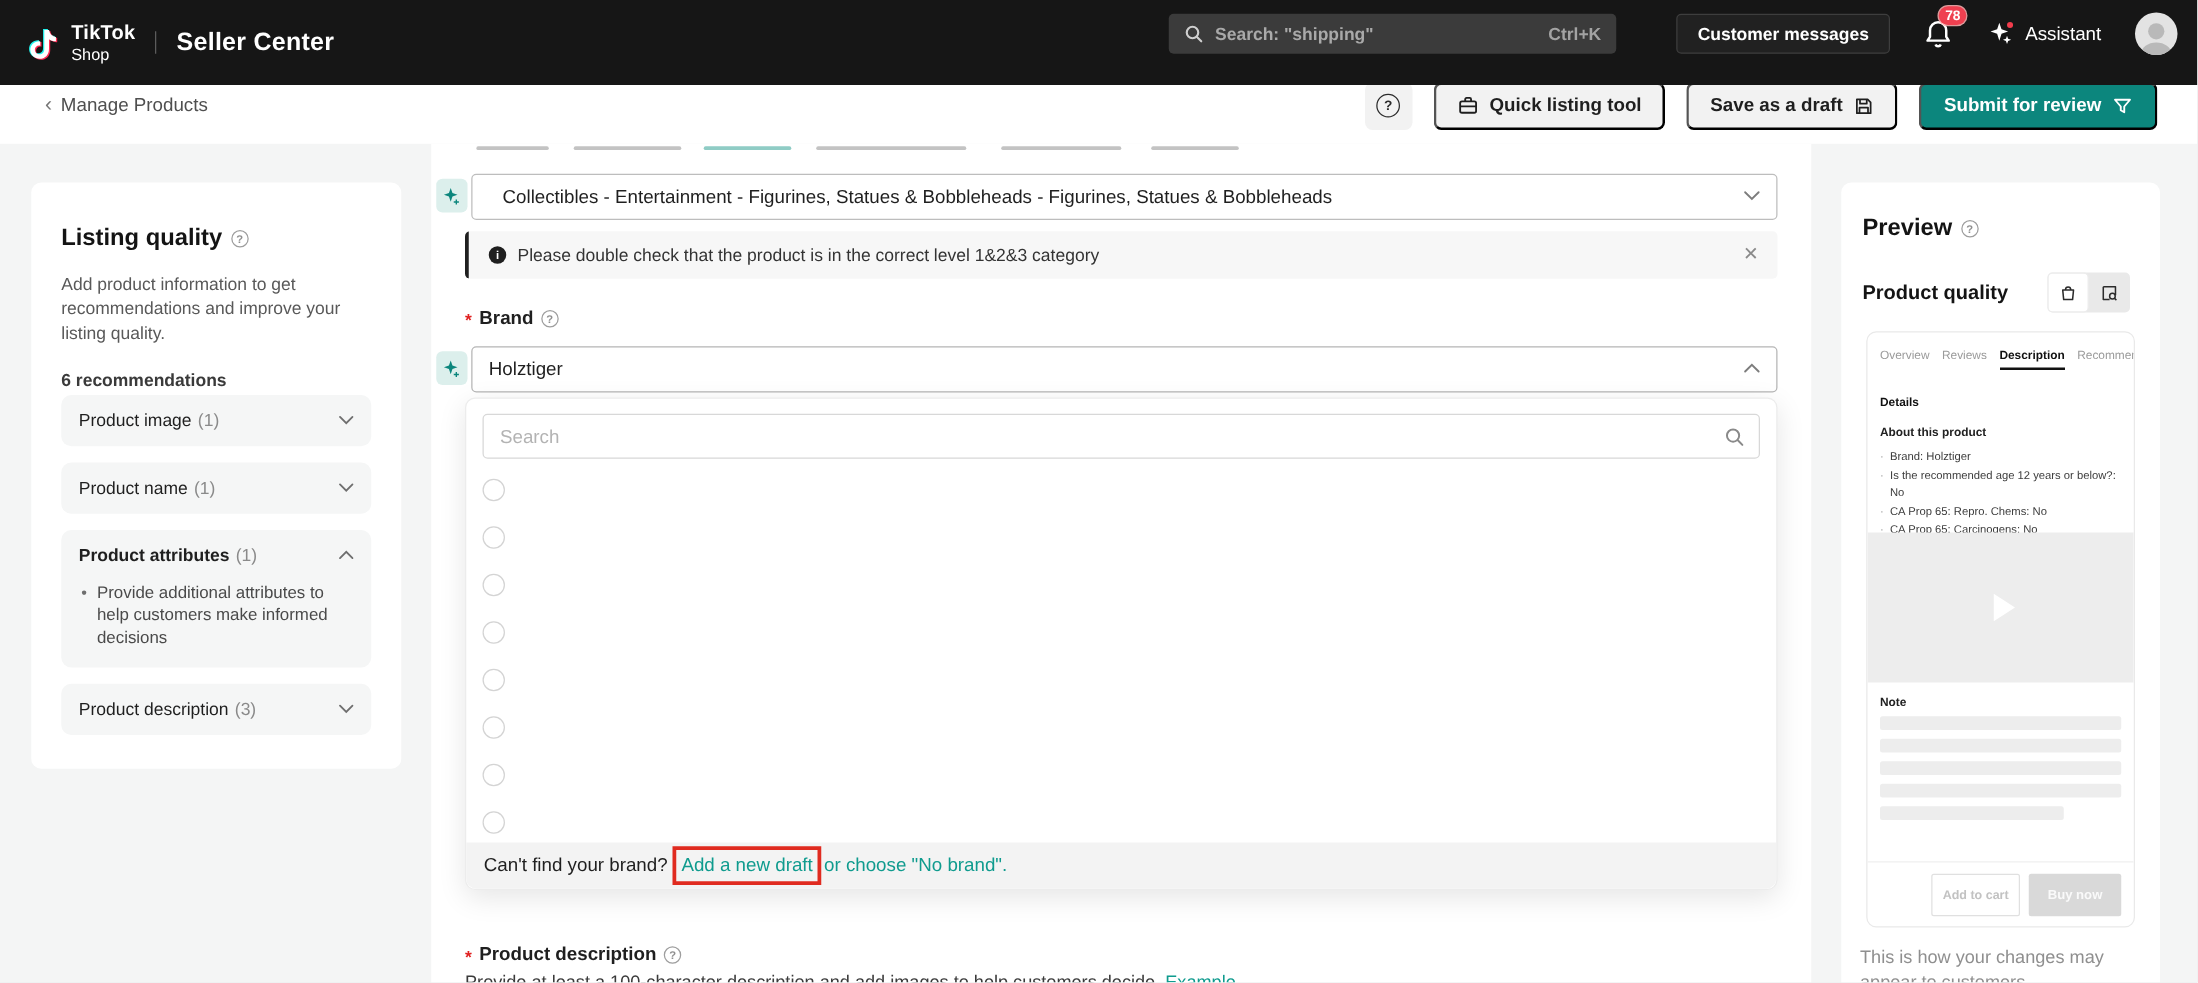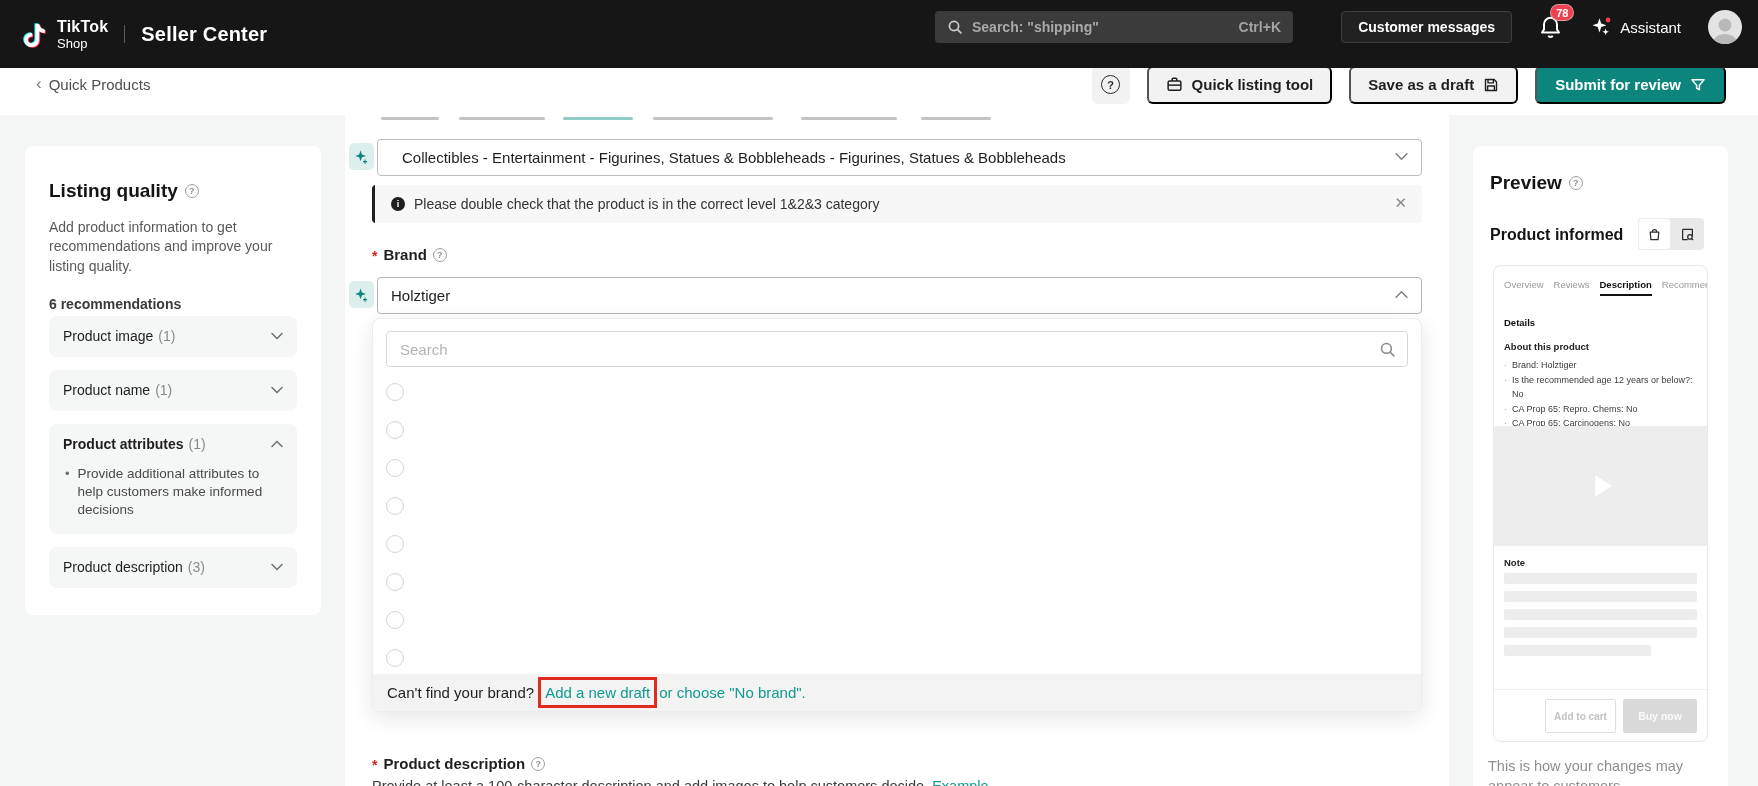--- a/index.html
+++ b/index.html
@@ -186,21 +186,21 @@
             <circle cx="17" cy="11" r="6.5" fill="#b9b9b9"></circle>
             <path d="M4 32c0-7.5 5.8-12 13-12s13 4.5 13 12z" fill="#b9b9b9"></path>
           </svg>
       </div>
     </div>
   </div>
 
   <div class="toolbar">
     <div class="back-link">
       <span class="back-chev">‹</span>
-      <span>Quick Products</span>
+      <span>Manage Products</span>
     </div>
     <div class="toolbar-right">
       <div class="icon-btn-help">
         <span class="help-circle">?</span>
       </div>
       <button class="gray-btn">
         <svg width="17" height="17" viewBox="0 0 16 16" fill="none" stroke="#1f1f1f" stroke-width="1.4" stroke-linejoin="round">
             <rect x="2" y="4.8" width="12" height="8.6" rx="1.4"></rect>
             <path d="M5.8 4.8V3.2a1 1 0 0 1 1-1h2.4a1 1 0 0 1 1 1v1.6"></path>
             <path d="M2 8.6h12"></path>
@@ -375,21 +375,21 @@
         <span>Provide at least a 100-character description and add images to help customers decide.</span>
         <span class="teal-link">Example</span>
       </div>
     </div>
 
     <div class="prev-card">
       <div class="prev-title">
         <h2>Preview</h2>
         <span class="qicon">?</span>
       </div>
-      <div class="prev-sub">Product informed</div>
+      <div class="prev-sub">Product quality</div>
       <div class="toggle-group">
         <div class="tg-seg active">
           <svg width="15" height="15" viewBox="0 0 16 16" fill="none" stroke="#2b2b2b" stroke-width="1.3" stroke-linejoin="round">
               <path d="M3.4 5.4h9.2l-.8 8.1H4.2z"></path>
               <path d="M5.8 5.4V5a2.2 2.2 0 0 1 4.4 0v.4"></path>
             </svg>
         </div>
         <div class="tg-seg">
           <svg width="15" height="15" viewBox="0 0 16 16" fill="none" stroke="#2b2b2b" stroke-width="1.3" stroke-linejoin="round">
               <path d="M2.8 2.6h10.4v7.2"></path>

